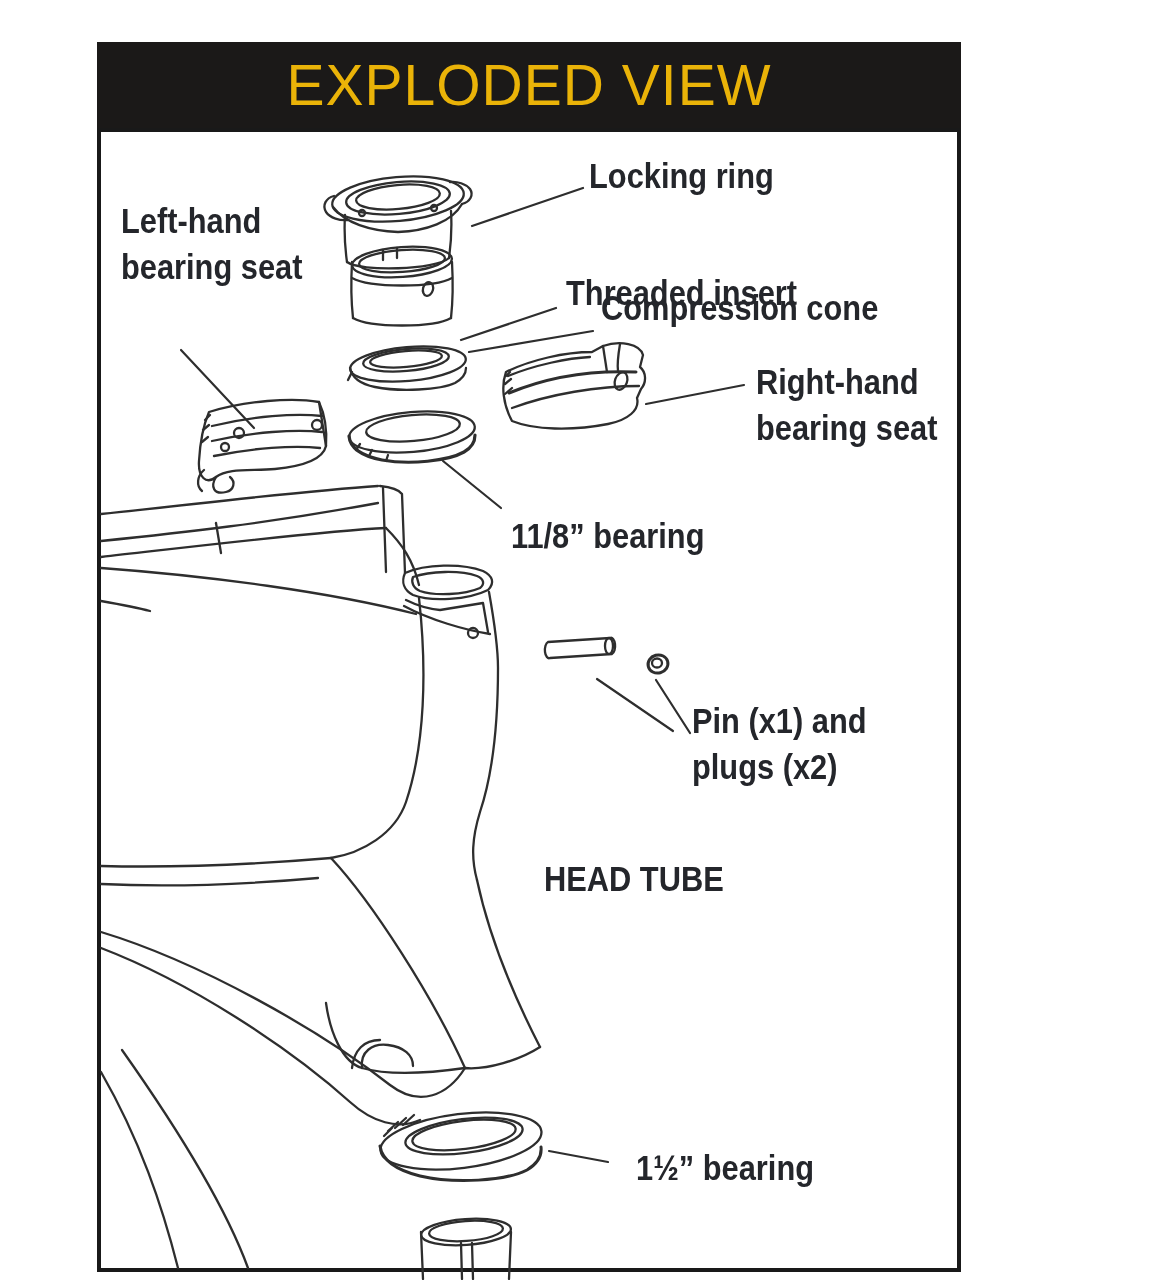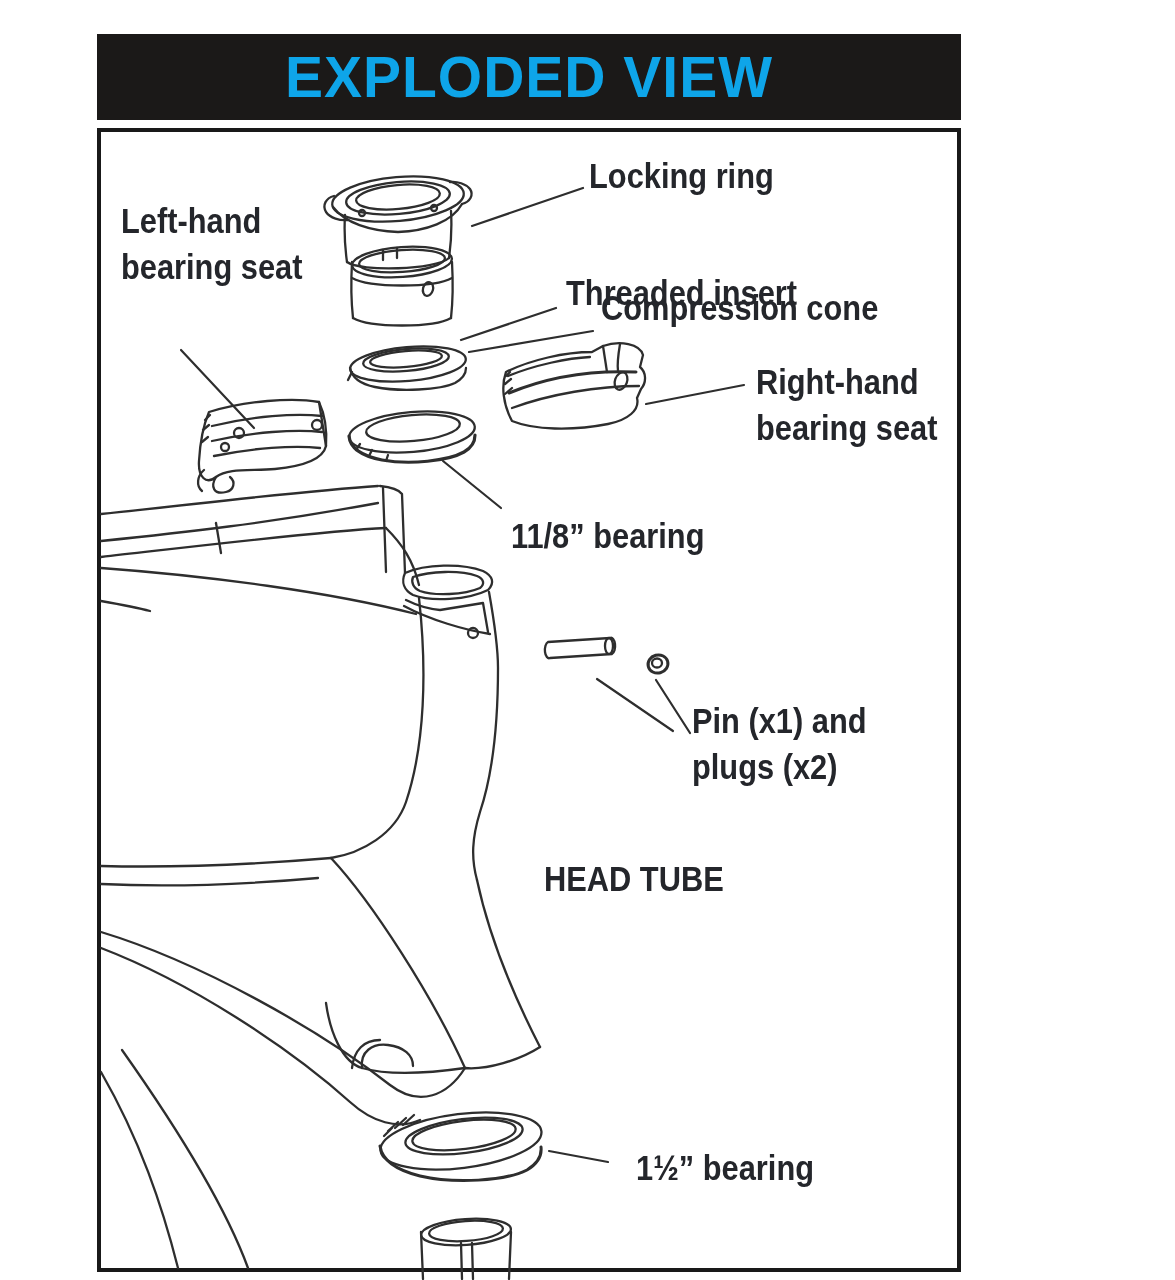--- a/index.html
+++ b/index.html
@@ -4,24 +4,24 @@
 <style>
   html,body{margin:0;padding:0;background:#ffffff;}
   .page{
     position:relative;
     width:1175px;height:1280px;
     background:#ffffff;
     font-family:"Liberation Sans", sans-serif;
     overflow:hidden;
   }
   .title-bar{
-    position:absolute;left:97px;top:34px;width:864px;height:86px;
-    background:#1b1918;color:#0ea5e9;
+    position:absolute;left:97px;top:42px;width:864px;height:86px;
+    background:#1b1918;color:#eab308;
     display:flex;align-items:center;justify-content:center;
-    font-weight:700;font-size:57px;letter-spacing:1px;
+    font-weight:400;font-size:57px;letter-spacing:1px;
   }
   .diagram-box{
     position:absolute;left:97px;top:128px;width:864px;height:1144px;
     border:4px solid #191919;box-sizing:border-box;background:#ffffff;
   }
   .art{position:absolute;left:0;top:0;width:1175px;height:1280px;}
   .label{
     position:absolute;white-space:nowrap;
     font-weight:700;font-size:35px;line-height:46px;color:#24262b;
     transform:scaleX(0.88);transform-origin:0 0;

